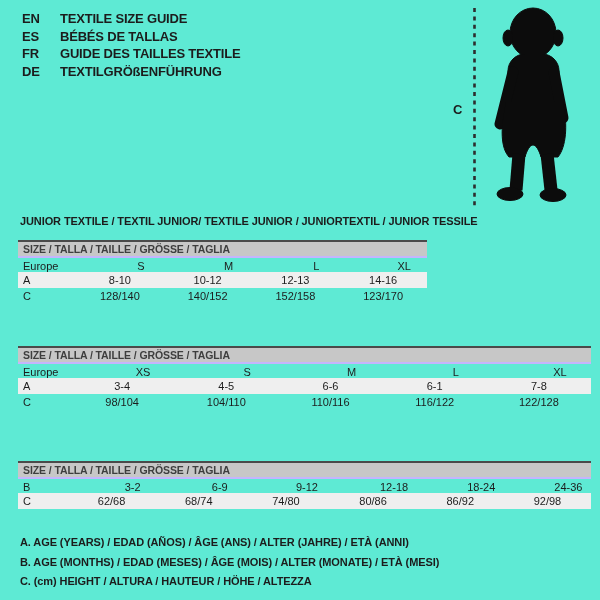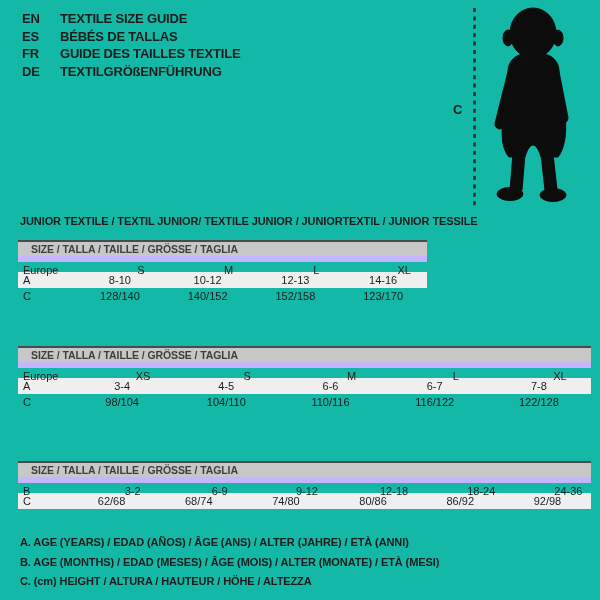--- a/index.html
+++ b/index.html
@@ -1,18 +1,18 @@
 <!DOCTYPE html>
 <html><head>
 <meta charset="utf-8">
 <style>
   * { margin:0; padding:0; box-sizing:border-box; }
   html,body { background:#ffffff; }
   .page {
-    position:relative; width:600px; height:600px; background:#14b8a6;
+    position:relative; width:600px; height:600px; background:#5eead4;
     font-family:"Liberation Sans", sans-serif; color:#1c1c1c; overflow:hidden;
   }
 
   
   .langs { position:absolute; left:22px; top:10px; }
   .lang-row { display:flex; height:17.5px; line-height:17.5px; font-size:13px; font-weight:bold; letter-spacing:-0.2px; }
   .lang-code { width:38px; flex:0 0 38px; }
 
   
   .measure-line { position:absolute; left:472px; top:7px; }
@@ -26,28 +26,28 @@
   .t2-title { top:321px; }
   .t3-title { top:418px; }
 
   
   .stable { position:absolute; left:18px; }
   .t1 { top:240px; width:409px; }
   .t2 { top:346px; width:573px; }
   .t3 { top:461px; width:573px; }
   .size-bar {
     height:16px; line-height:14px; background:#c7c7c7; color:#3e3e3e;
-    border-top:2px solid #4a4a4a; font-size:10.5px; padding-left:13px; font-weight:bold;
+    border-top:2px solid #4a4a4a; font-size:10.5px; padding-left:5px; font-weight:bold;
     letter-spacing:-0.1px;
   }
   .trow { display:grid; height:16px; line-height:16px; font-size:11px; }
   .t1 .trow { grid-template-columns:58px repeat(4, 1fr); }
   .t2 .trow { grid-template-columns:52px repeat(5, 1fr); }
   .t3 .trow { grid-template-columns:50px repeat(6, 1fr); }
-  .trow.first { border-top:6px solid #c4b5fd;gap:42px; }
+  .trow.first { border-top:2px solid #c4b5fd;gap:42px; }
   .trow.striped { background:#efefef; }
   .tlabel { text-align:left; padding-left:5px; }
   .tcell { text-align:center; }
 
   
   .legend { position:absolute; left:20px; top:533px; font-size:11px; font-weight:bold; line-height:19.5px; letter-spacing:-0.1px; }
 </style>
 </head>
 <body>
 
@@ -126,21 +126,21 @@
       <span class="tcell">S</span>
       <span class="tcell">M</span>
       <span class="tcell">L</span>
       <span class="tcell">XL</span>
     </div>
     <div class="trow striped">
       <span class="tlabel">A</span>
       <span class="tcell">3-4</span>
       <span class="tcell">4-5</span>
       <span class="tcell">6-6</span>
-      <span class="tcell">6-7</span>
+      <span class="tcell">6-1</span>
       <span class="tcell">7-8</span>
     </div>
     <div class="trow">
       <span class="tlabel">C</span>
       <span class="tcell">98/104</span>
       <span class="tcell">104/110</span>
       <span class="tcell">110/116</span>
       <span class="tcell">116/122</span>
       <span class="tcell">122/128</span>
     </div>

